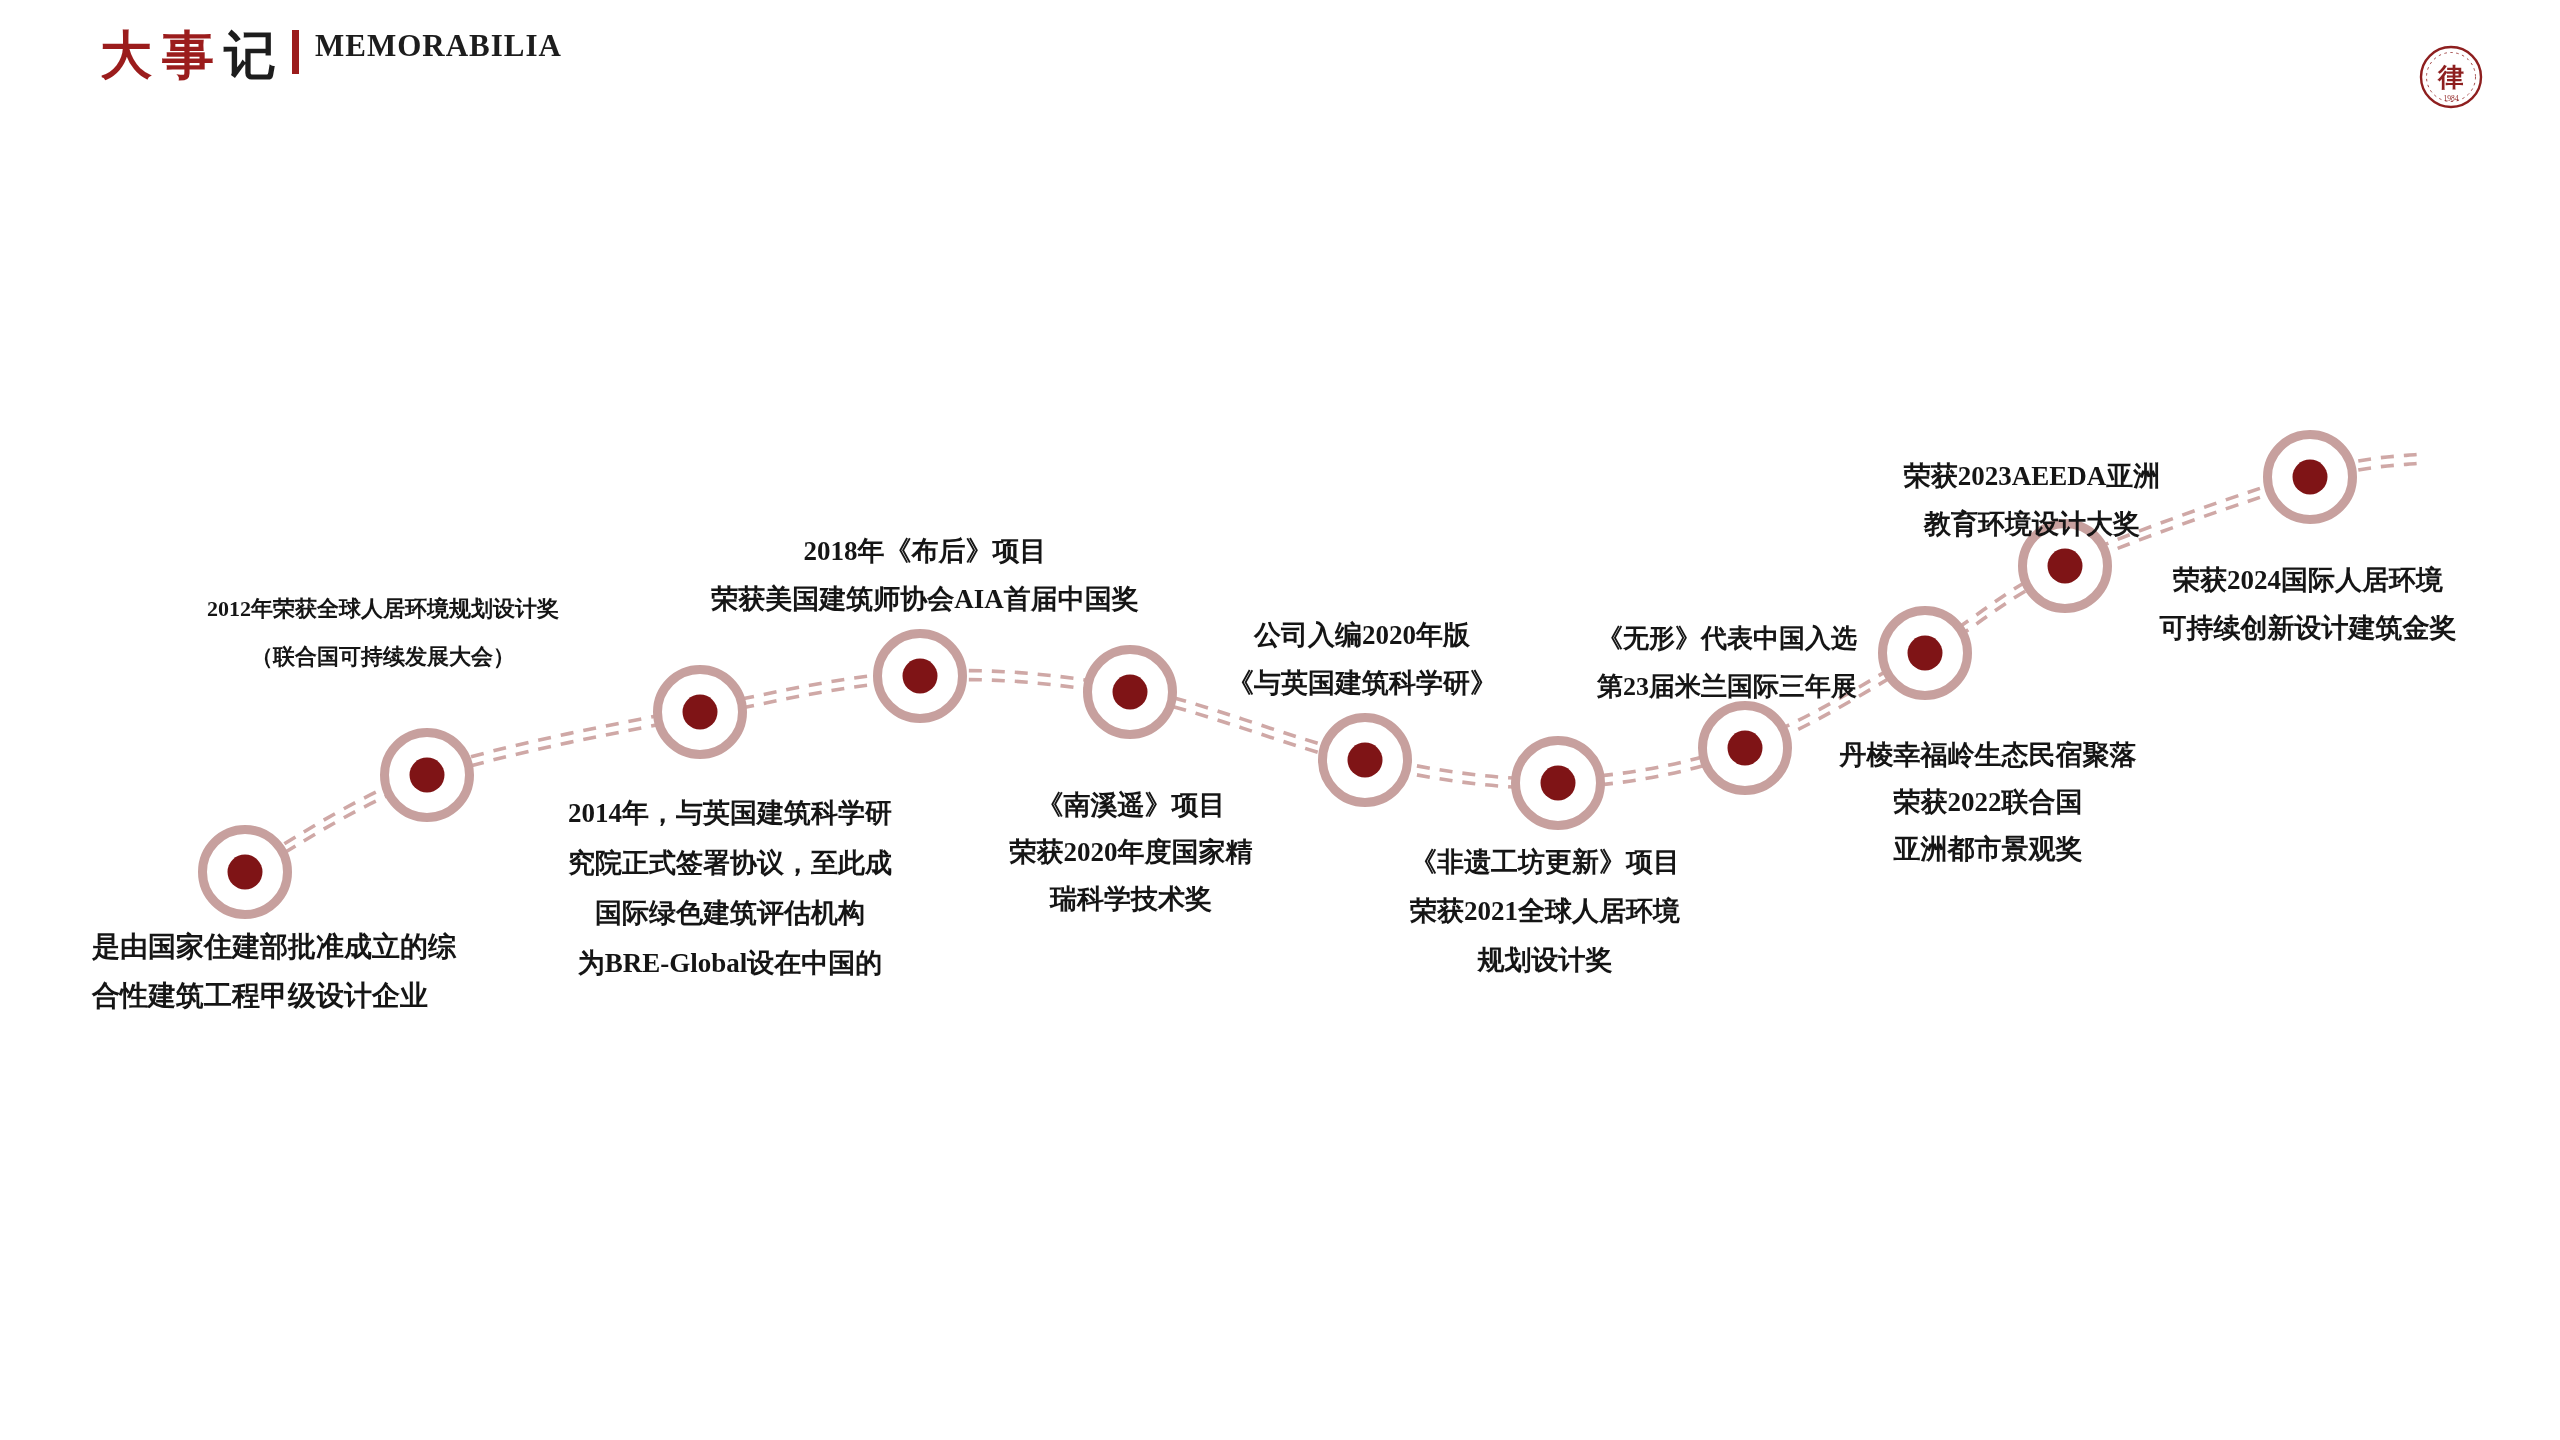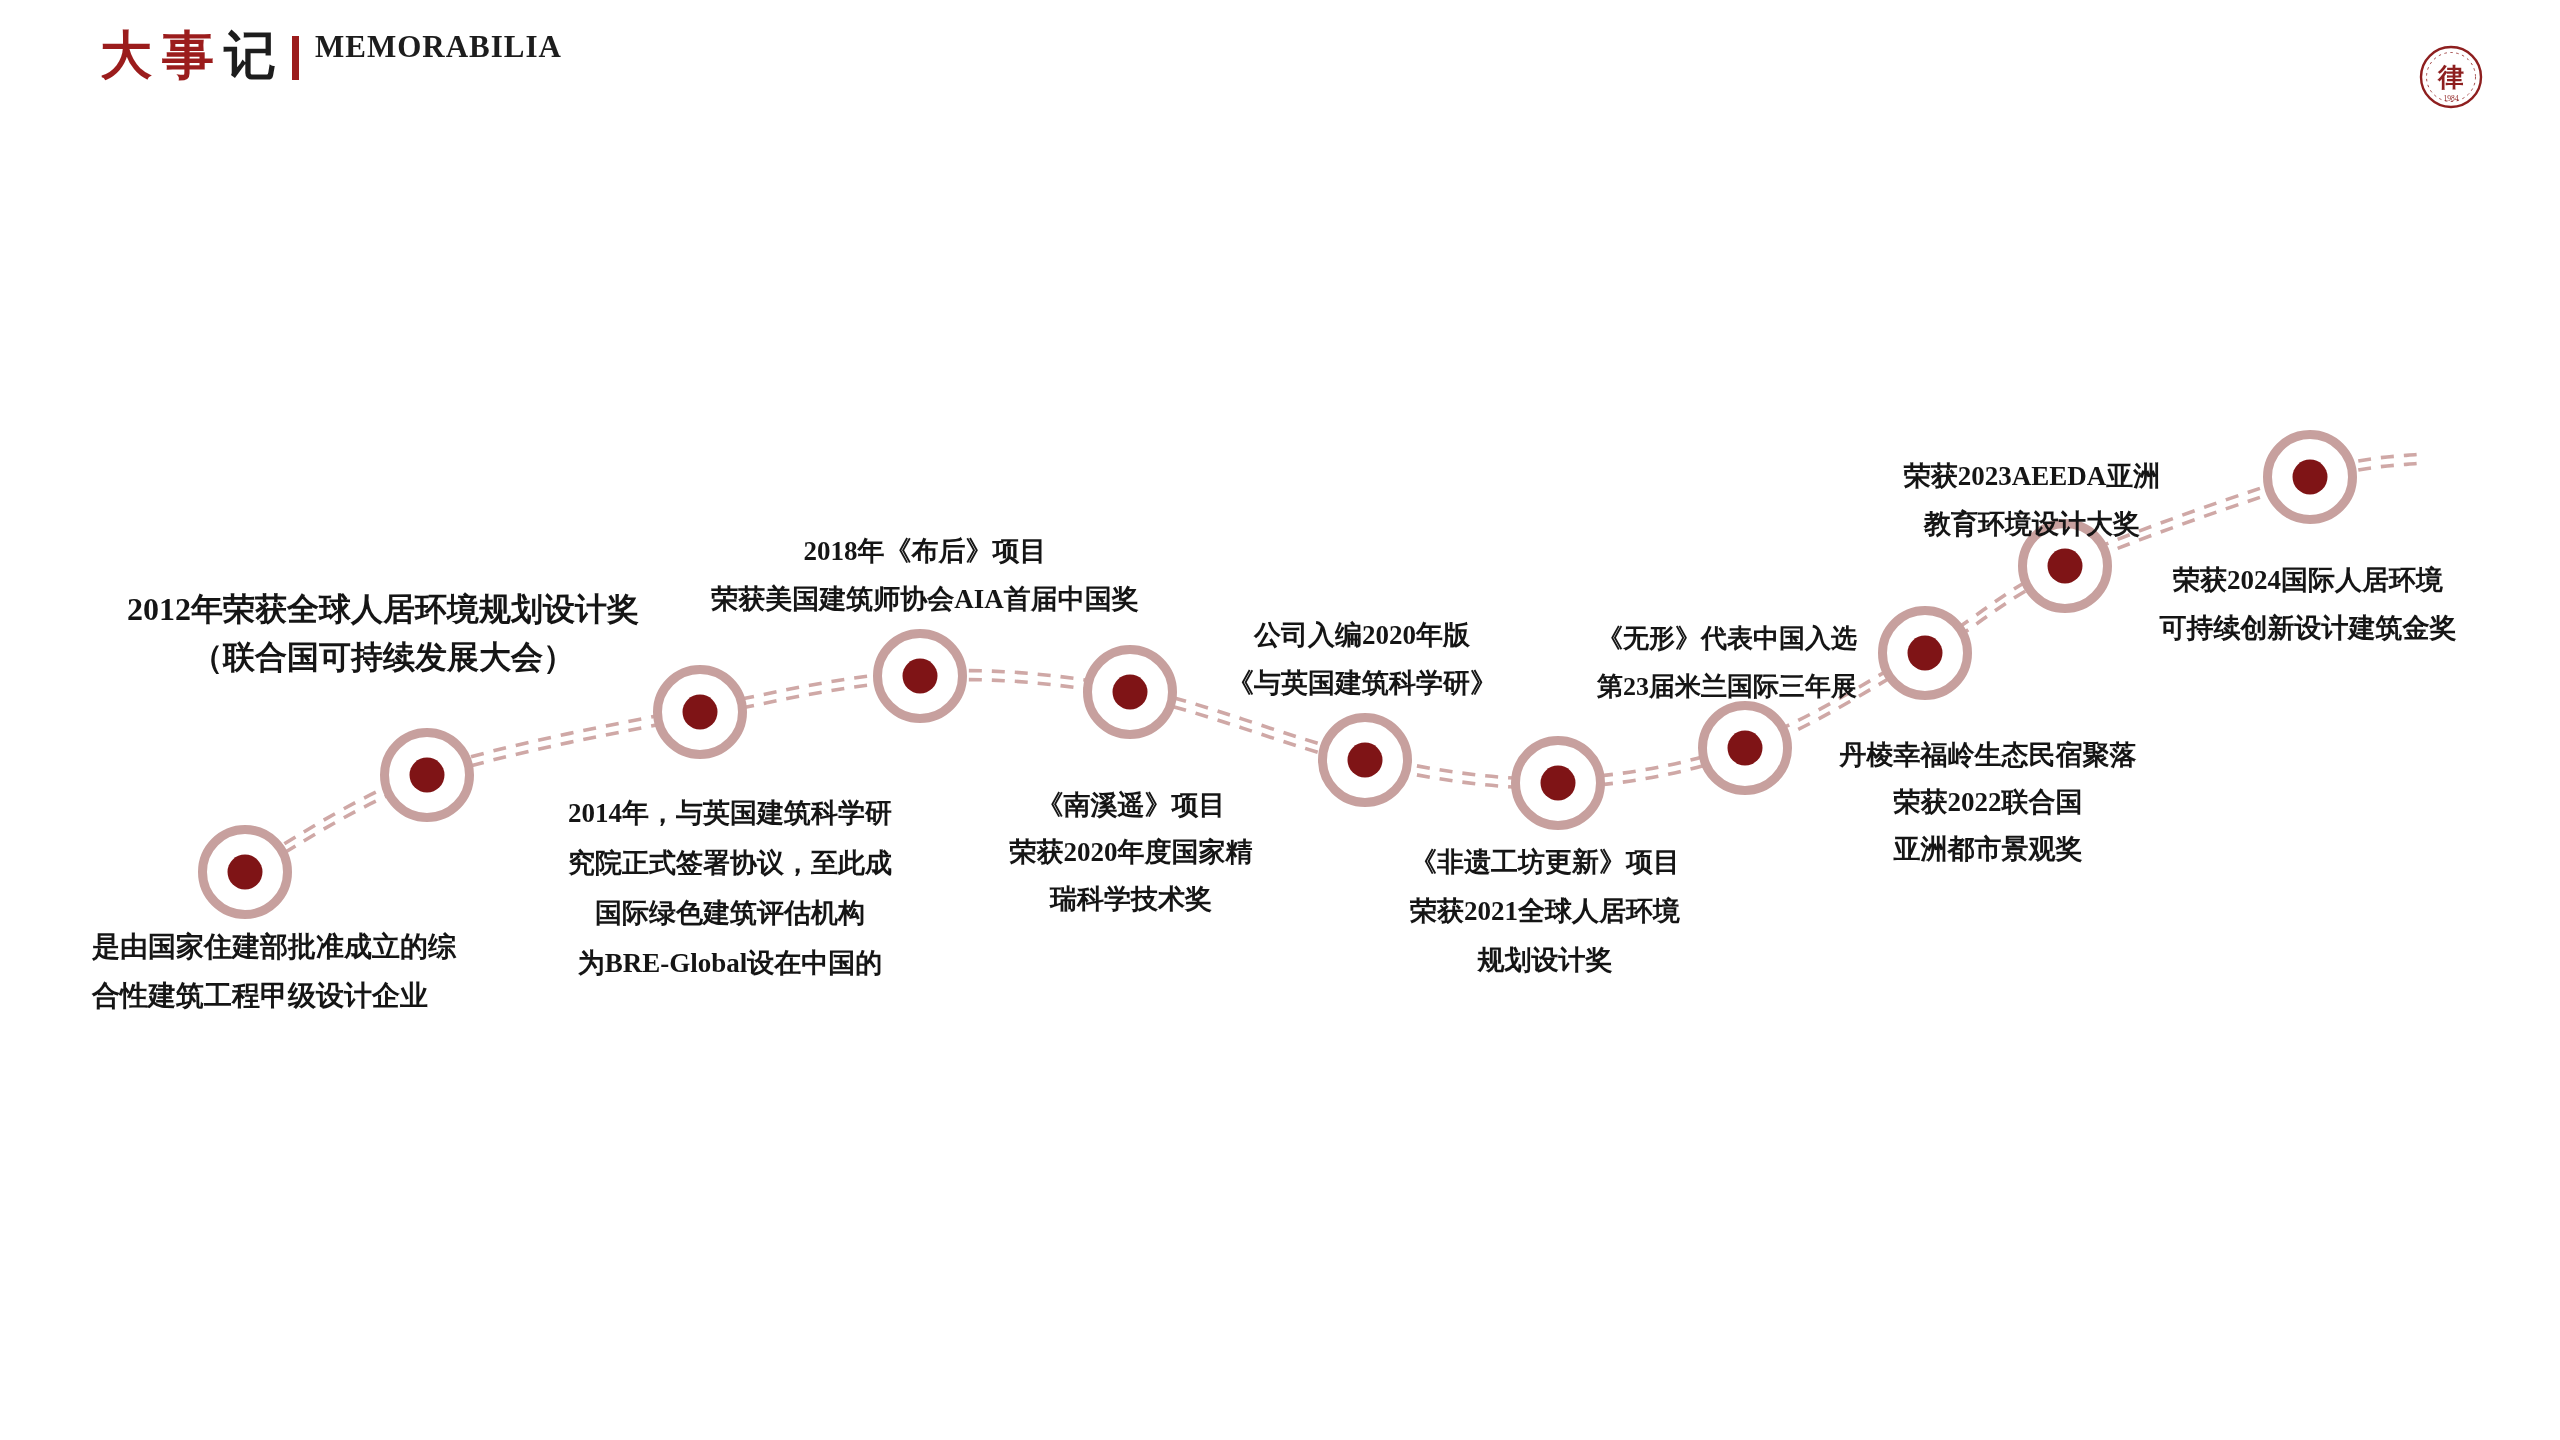--- a/index.html
+++ b/index.html
@@ -1,21 +1,21 @@
 <!DOCTYPE html>
 <html><head>
 <meta charset="utf-8">
 <style>
   html,body{margin:0;padding:0;}
   body{
     width:2560px;height:1440px;position:relative;background:#ffffff;
     font-family:"Liberation Serif","DejaVu Serif",serif;overflow:hidden;
   }
   
-  .header{position:absolute;left:100px;top:30px;display:flex;align-items:flex-end;}
+  .header{position:absolute;left:100px;top:30px;display:flex;}
   .title-cn{font-size:52px;font-weight:bold;letter-spacing:10px;line-height:1;}
   .title-cn .red{color:#9b1c1c;}
   .title-cn .dark{color:#1d1d1d;}
   .title-divider{display:inline-block;width:7px;height:44px;background:#9b1c1c;margin:0 16px 2px 6px;}
   .title-en{font-size:31px;font-weight:bold;color:#1d1d1d;letter-spacing:1px;line-height:1;margin-bottom:20px;}
   
   .logo{position:absolute;left:2419px;top:45px;width:64px;height:64px;}
   
   .tl-svg{position:absolute;left:0;top:0;}
   .ms-label{
@@ -93,21 +93,21 @@
         <circle cx="2310" cy="477" r="17.5" fill="#7f1416"></circle>
       </g>
     </g>
 </svg>
 
 <div id="labels">
     <div class="ms-label left" style="top: 922px; font-size: 28px; line-height: 49px; left: 92px;">
       <div>是由国家住建部批准成立的综</div>
       <div>合性建筑工程甲级设计企业</div>
     </div>
-    <div class="ms-label" style="top: 585px; font-size: 32px; line-height: 48px; left: 383px; transform: translateX(-50%);">
+    <div class="ms-label" style="top: 585px; font-size: 22px; line-height: 48px; left: 383px; transform: translateX(-50%);">
       <div>2012年荣获全球人居环境规划设计奖</div>
       <div>（联合国可持续发展大会）</div>
     </div>
     <div class="ms-label" style="top: 788px; font-size: 27px; line-height: 50px; left: 730px; transform: translateX(-50%);">
       <div>2014年，与英国建筑科学研</div>
       <div>究院正式签署协议，至此成</div>
       <div>国际绿色建筑评估机构</div>
       <div>为BRE-Global设在中国的</div>
     </div>
     <div class="ms-label" style="top: 527px; font-size: 27px; line-height: 48px; left: 925px; transform: translateX(-50%);">

